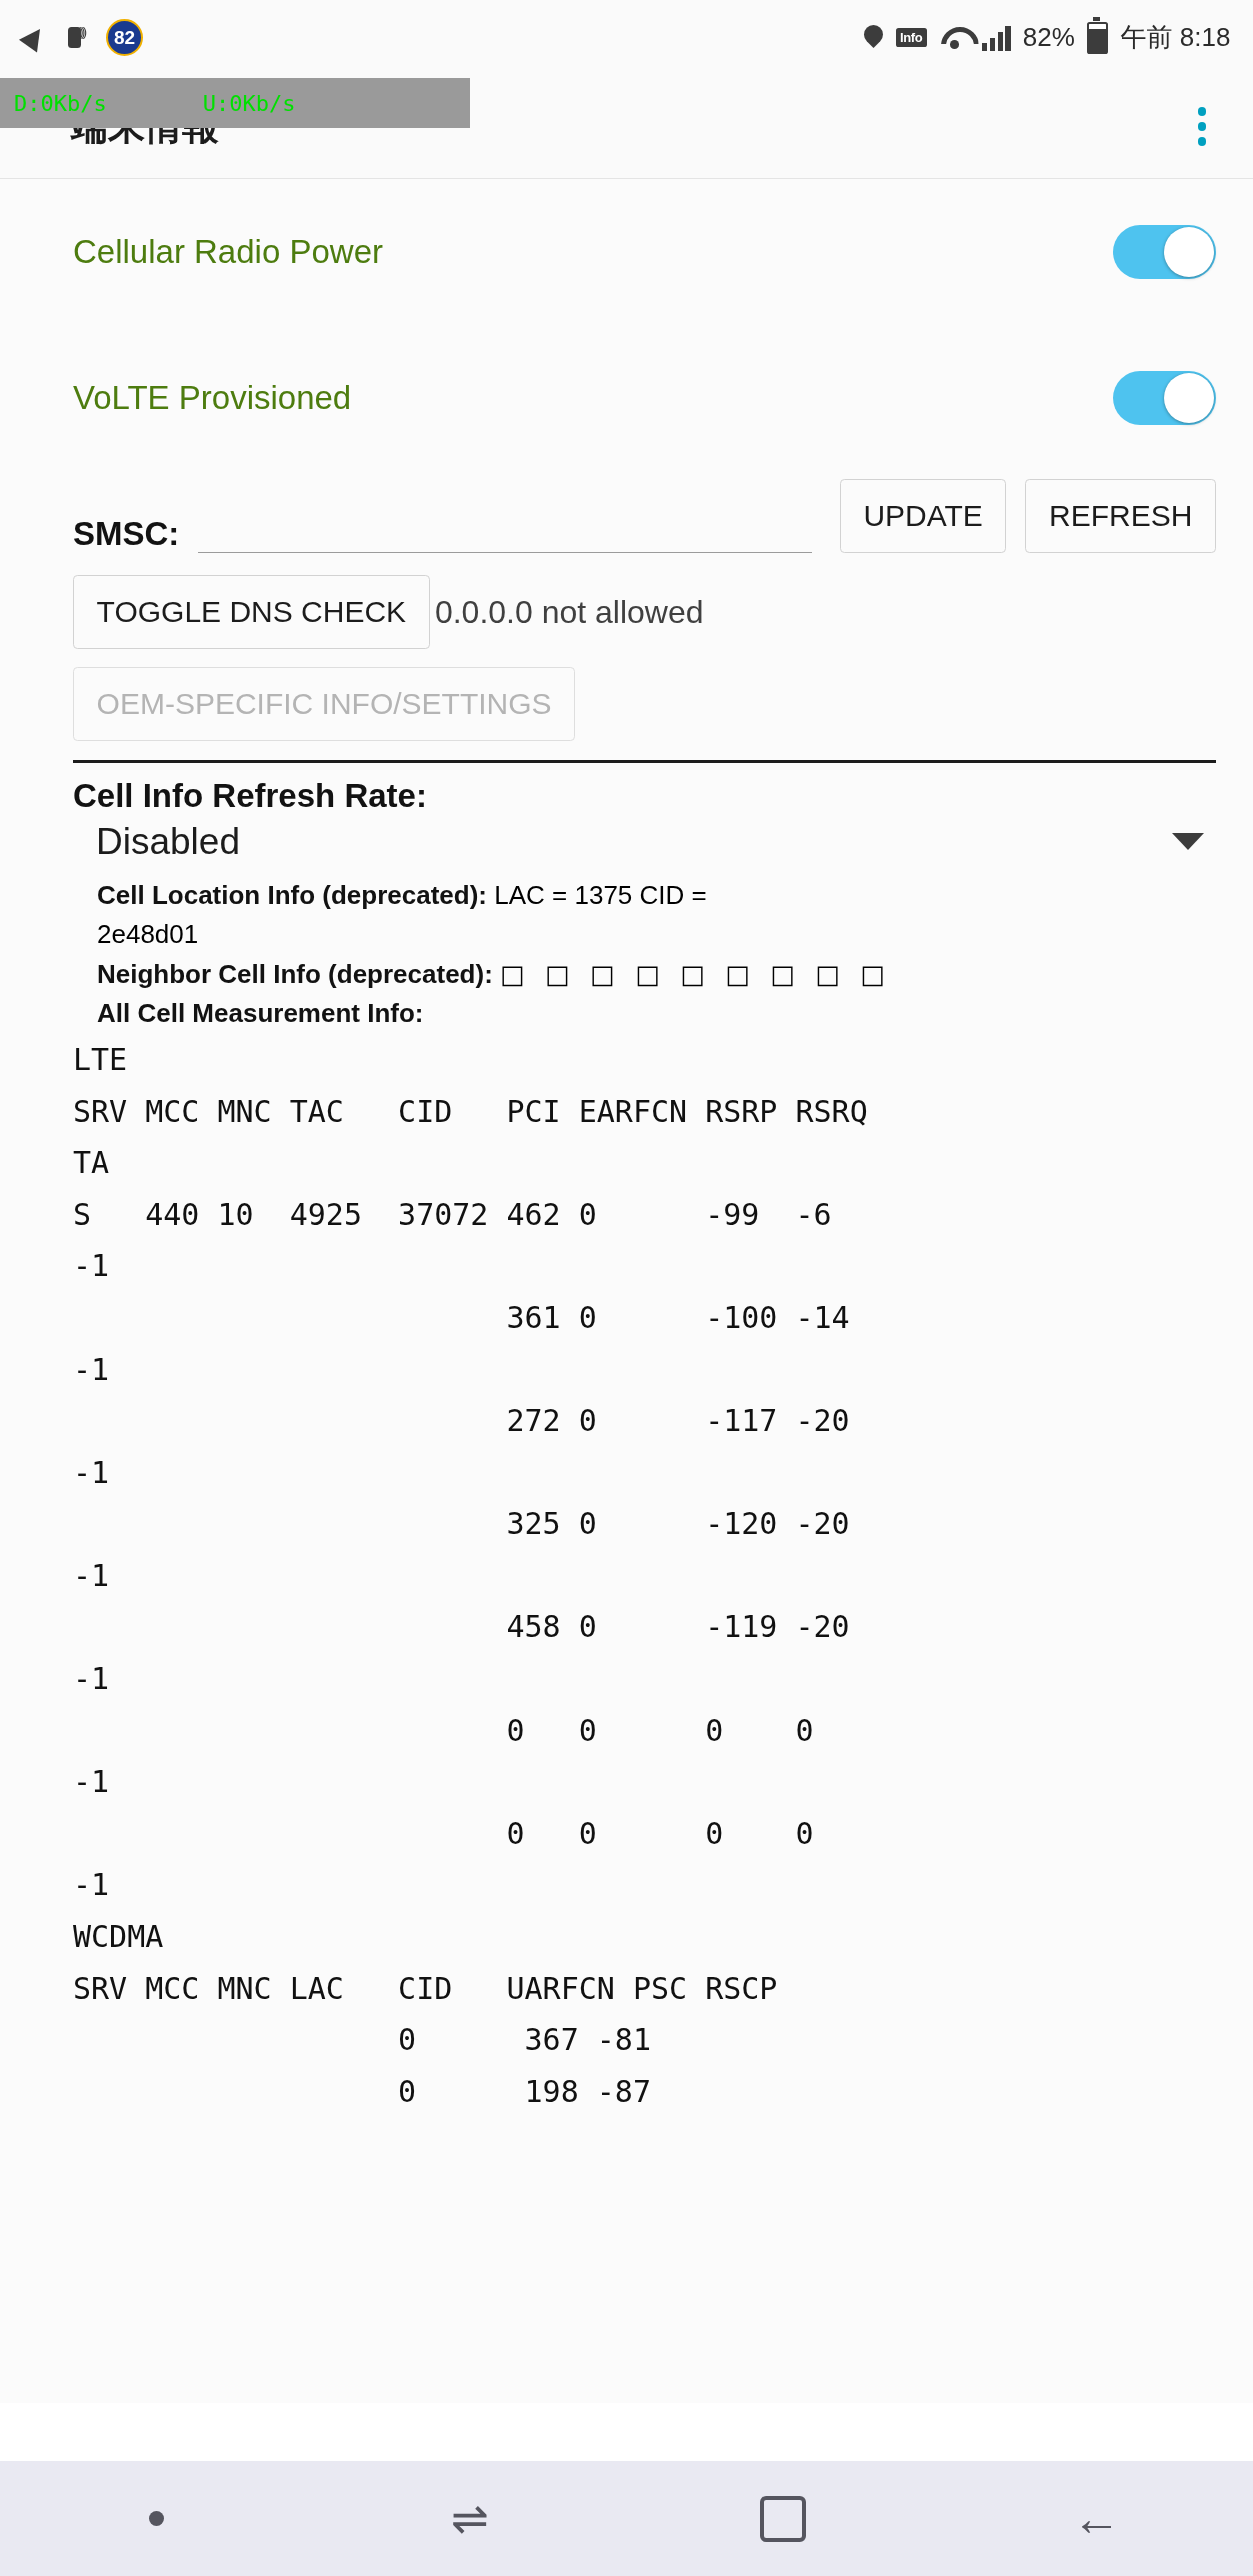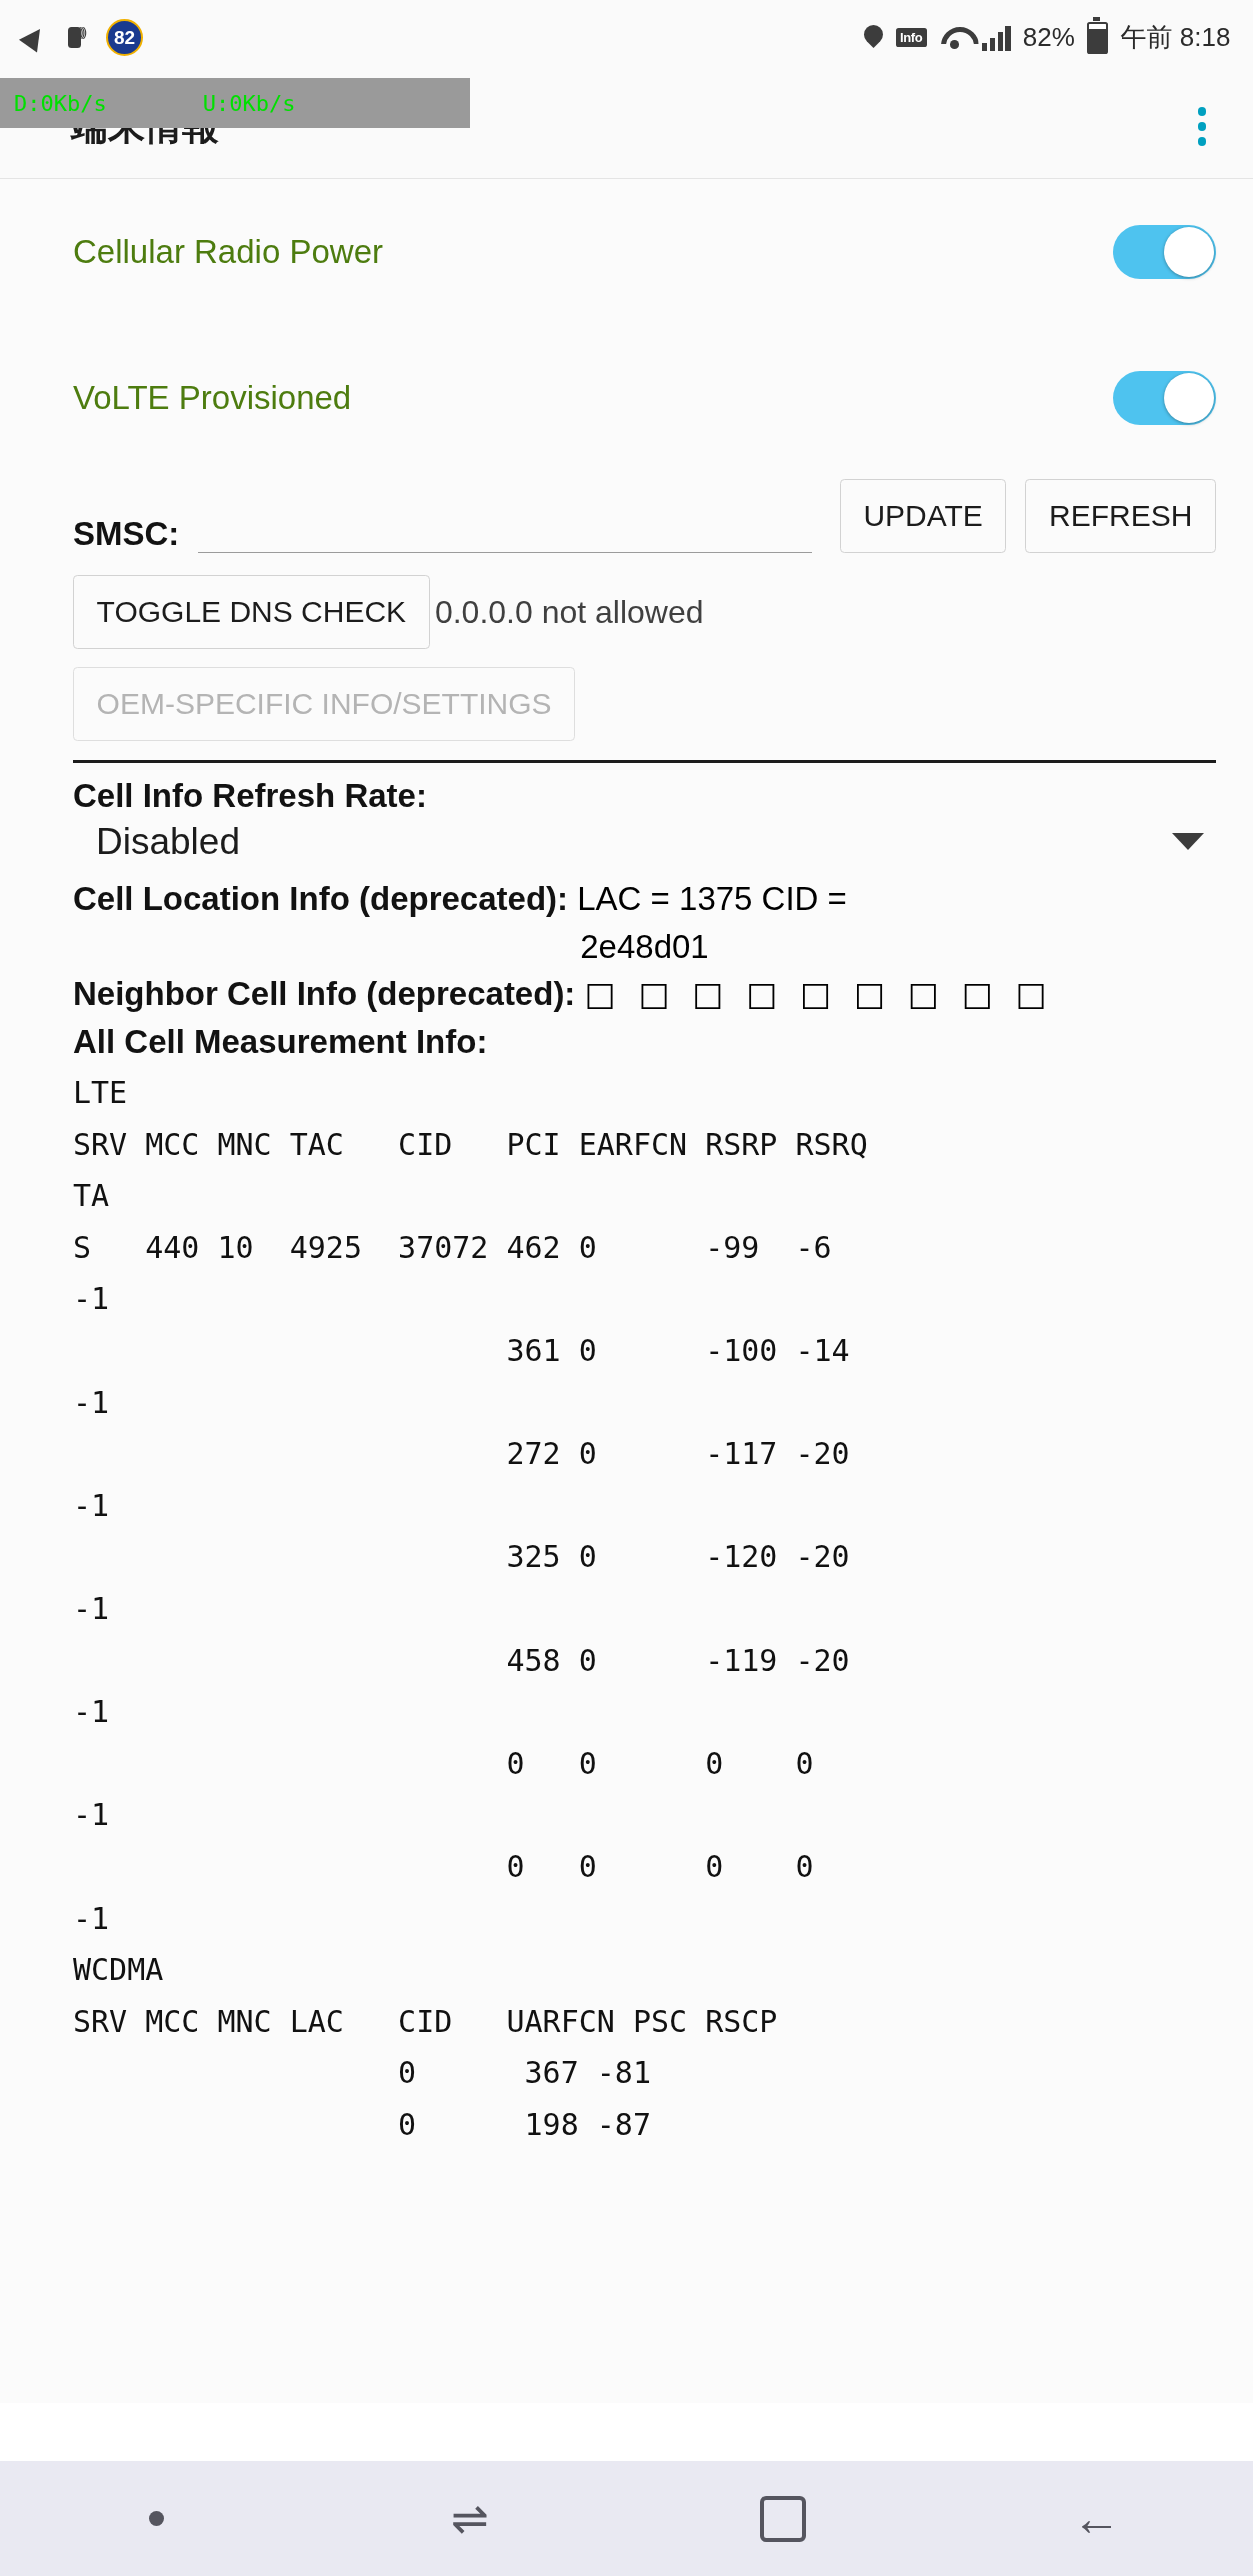--- a/index.html
+++ b/index.html
@@ -314,26 +314,27 @@
   }
   .caret {
     width: 0; height: 0;
     border-left: 16.5px solid transparent;
     border-right: 16.5px solid transparent;
     border-top: 17.4px solid #3c3c3c;
   }
 
   .kv {
     padding: 8.7px 37px 0 73px;
-    font-size: 33px;
+    font-size: 26px;
     line-height: 1.18;
+    margin-left: 24px;
   }
   .kv b { font-weight: bold; color: #121212; }
   .kv span { font-weight: normal; }
-  .kv-center { text-align: center; }
+  .kv-center { text-align: left; }
   .tofu {
     letter-spacing: 6.1px;
     font-family: "DejaVu Sans", sans-serif;
   }
 
   .mono {
     font-family: "DejaVu Sans Mono", monospace;
     font-size: 30px;
     line-height: 1.72;
     white-space: pre;

